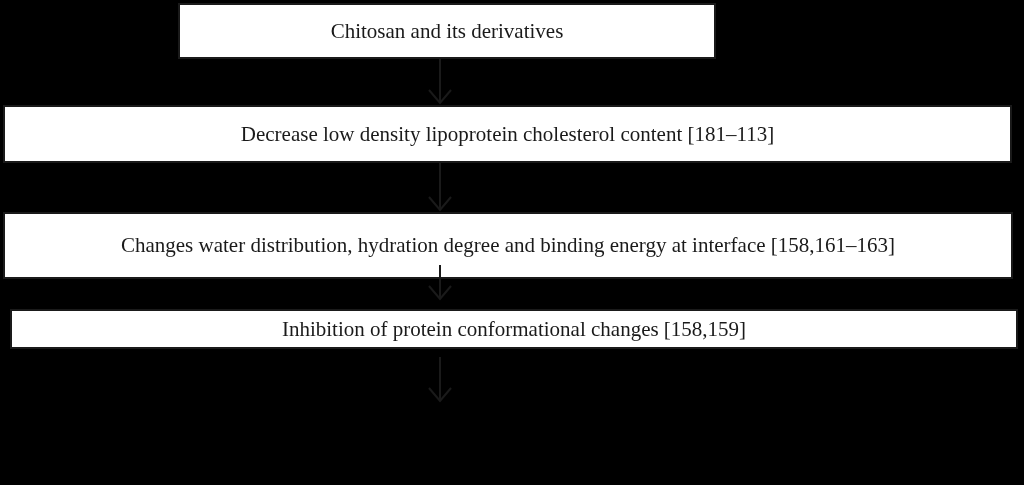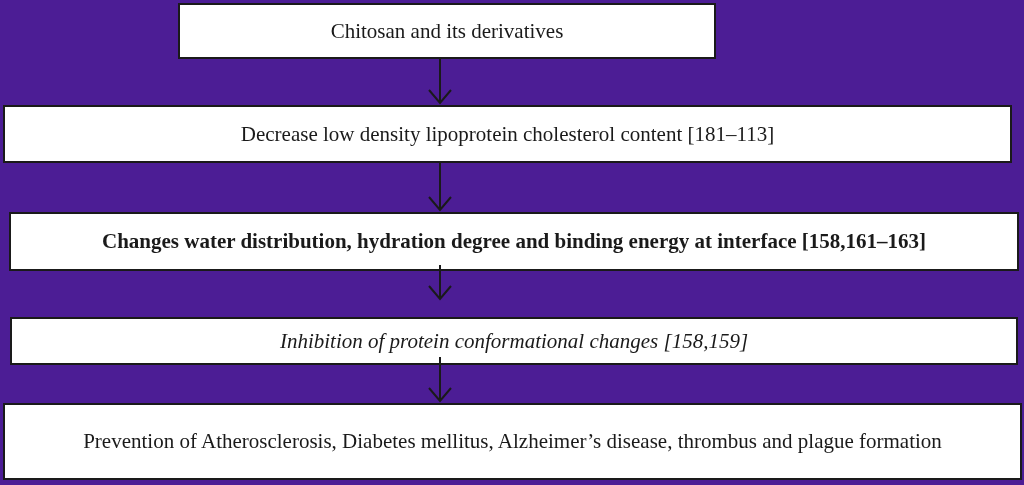--- a/index.html
+++ b/index.html
@@ -4,43 +4,43 @@
 <style>
   html, body {
     margin: 0;
     padding: 0;
     background: #ffffff;
   }
   .canvas {
     position: relative;
     width: 1024px;
     height: 485px;
-    background: #4c1d95;
+    background: #000000;
     font-family: "Liberation Serif", "DejaVu Serif", serif;
     color: #1a1a1a;
     overflow: hidden;
   }
   .node {
     position: absolute;
     box-sizing: border-box;
     border: 2px solid #1a1a1a;
     background: #ffffff;
     display: flex;
     align-items: center;
     justify-content: center;
     text-align: center;
     font-size: 21px;
     line-height: 1.15;
     padding: 0 6px;
     white-space: nowrap;
   }
   #node-chitosan   { left: 178px; top: 3px;   width: 538px;  height: 56px; }
   #node-ldl        { left: 3px;   top: 105px; width: 1009px; height: 58px; }
-  #node-water      { left: 9px;   top: 212px; width: 1010px; height: 59px; font-weight: bold; }
-  #node-inhibition { left: 10px;  top: 317px; width: 1008px; height: 48px; font-style: italic; }
+  #node-water      { left: 3px;   top: 212px; width: 1010px; height: 67px; }
+  #node-inhibition { left: 10px;  top: 309px; width: 1008px; height: 40px; }
   #node-prevention { left: 3px;   top: 403px; width: 1019px; height: 77px; }
   .arrows {
     position: absolute;
     left: 0;
     top: 0;
     width: 1024px;
     height: 485px;
     pointer-events: none;
   }
   .arrows line, .arrows polyline {
@@ -55,21 +55,20 @@
 <div class="canvas">
 
   <div class="node" id="node-chitosan">Chitosan and its derivatives</div>
 
   <div class="node" id="node-ldl">Decrease low density lipoprotein cholesterol content [181–113]</div>
 
   <div class="node" id="node-water">Changes water distribution, hydration degree and binding energy at interface [158,161–163]</div>
 
   <div class="node" id="node-inhibition">Inhibition of protein conformational changes [158,159]</div>
 
-  <div class="node" id="node-prevention">Prevention of Atherosclerosis, Diabetes mellitus, Alzheimer’s disease, thrombus and plague formation</div>
 
   <svg class="arrows" viewBox="0 0 1024 485" xmlns="http://www.w3.org/2000/svg">
     <g>
       <line x1="440" y1="59" x2="440" y2="103"></line>
       <polyline points="429,90 440,103 451,90"></polyline>
     </g>
     <g>
       <line x1="440" y1="163" x2="440" y2="210"></line>
       <polyline points="429,197 440,210 451,197"></polyline>
     </g>

